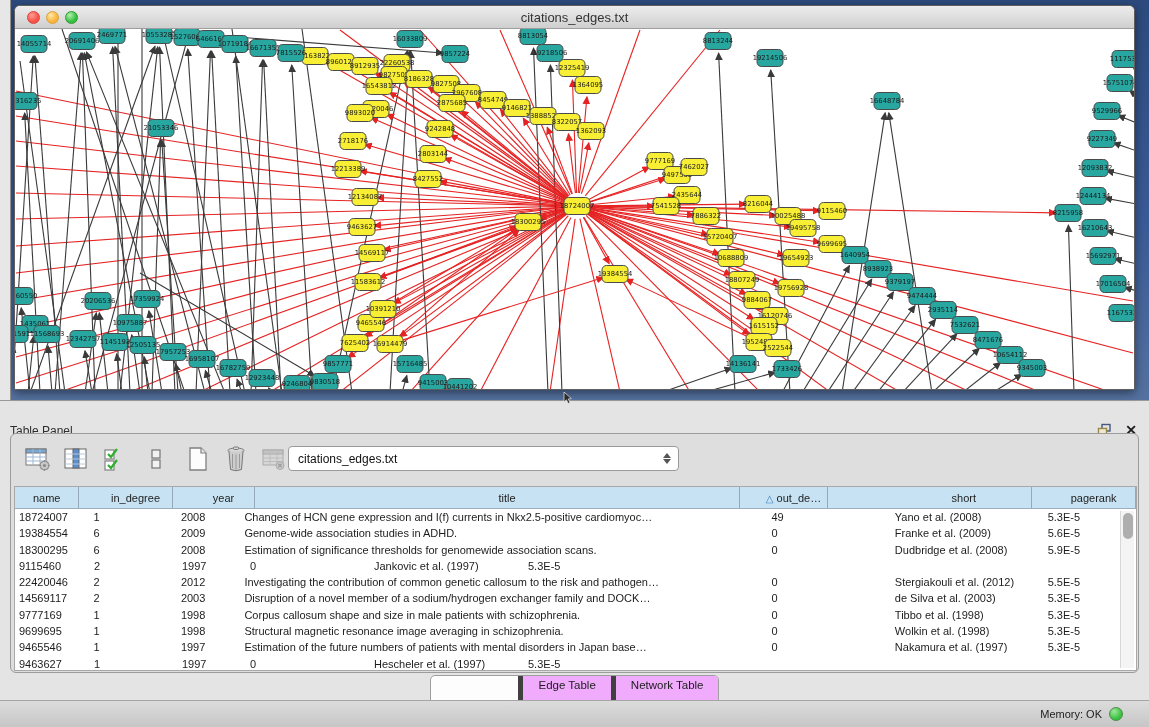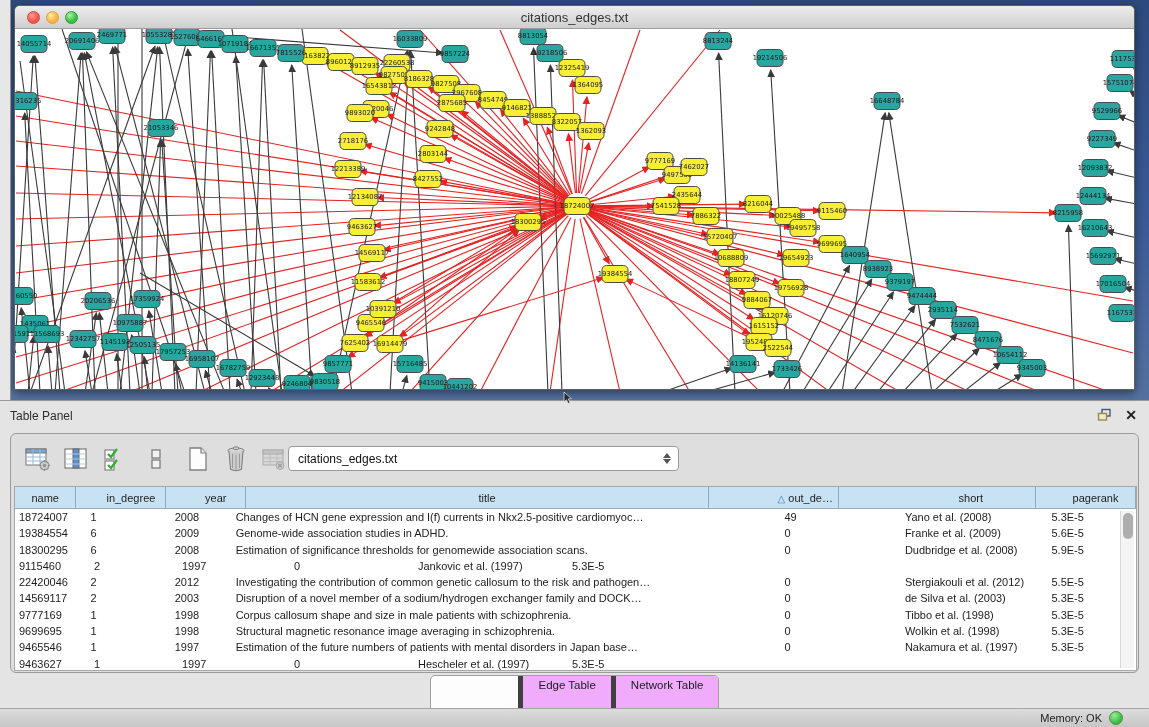--- a/index.html
+++ b/index.html
@@ -22,21 +22,21 @@
   .light.yellow { background:radial-gradient(circle at 35% 30%, #ffe9a8, #fbb families#fbb43d 60%); background:radial-gradient(circle at 35% 30%, #ffe9a8, #fbb43d 60%); border:1px solid #d9a033; }
   .light.green { background:radial-gradient(circle at 35% 30%, #b3f0b0, #35c03f 60%); border:1px solid #2d9a35; }
   .win-title { width:100%; text-align:center; font-size:13px; color:#333; }
   .canvas { position:relative; width:1119px; height:360px; background:#fff; overflow:hidden; }
   .canvas svg { display:block; }
   .cursor-glyph { position:absolute; left:563px; top:392px; z-index:5; }
 
   
   .table-panel { position:absolute; left:0; top:400px; width:1149px; height:327px;
     background:#e4e4e4; border-top:1px solid #999; }
-  .tp-header { height:30px; position:relative; }
+  .tp-header { height:30px; position:relative;margin-top:15px; }
   .tp-title { position:absolute; left:10px; top:8px; font-size:12px; color:#2e2e2e; }
   .tp-actions { position:absolute; right:12px; top:7px; display:flex; gap:13px; align-items:center; }
   .close-x { font-size:14px; font-weight:bold; color:#1c1c1c; line-height:14px; }
 
   .panel-box { position:absolute; left:10px; top:32px; width:1129px; height:240px;
     border:1px solid #9c9c9c; border-radius:6px; background:#dedede; }
   .toolbar { position:absolute; left:0; top:0; width:100%; height:50px;
     display:flex; align-items:center; padding-left:13px; }
   .tb-icon { width:28px; height:28px; display:flex; align-items:center; justify-content:center; }
   .gap1 { margin-left:10px; } .gap2 { margin-left:14px; }
@@ -49,35 +49,35 @@
   .combo .stepper .up { border-bottom:5px solid #555; }
   .combo .stepper .dn { border-top:5px solid #555; }
 
   .tablewrap { position:absolute; left:3px; top:52px; width:1123px; height:185px;
     background:#fff; border:1px solid #a8a8a8; overflow:hidden; }
   .thead { display:flex; height:22px; background:#c7e3f3; border-bottom:1px solid #9bb0be;gap:20px; }
   .th { font-size:11px; color:#1d1d1d; text-align:center; line-height:22px;
     border-right:1px solid #93a9b8; overflow:hidden; white-space:nowrap; }
   .tr { display:flex; height:16.3px; }
   .td { font-size:11px; color:#1c1c1c; line-height:16.3px; white-space:nowrap; overflow:hidden; }
-  .c0{width:73px;} .c1{width:83px;} .c2{width:71px;} .c3{width:527px;} .c4{width:78px;margin-left:44px;} .c5{width:154px;margin-left:48px;} .c6{width:95px;}
+  .c0{width:73px;} .c1{width:83px;} .c2{width:71px;} .c3{width:527px;} .c4{width:78px;} .c5{width:154px;margin-left:48px;} .c6{width:95px;}
   .td.c0{padding-left:4px;} .td.c1{padding-left:6px;} .td.c2{padding-left:11px;} .td.c3{padding-left:4px;}
   .td.c4{padding-left:8px;} .td.c5{padding-left:6px;} .td.c6{padding-left:6px;}
   .sort-tri { color:#3f7fbf; font-size:10px; margin-right:3px; }
   .vscroll { position:absolute; right:2px; top:24px; bottom:2px; width:14px; background:#f4f4f4; border-left:1px solid #d8d8d8; }
   .vthumb { position:absolute; left:2px; top:2px; width:10px; height:26px; background:#aeaeae; border-radius:5px; }
 
   .tabsrow { position:absolute; left:0; top:274px; width:100%; display:flex; justify-content:center; }
   .segctl { display:inline-flex; border:1px solid #9e9e9e; border-radius:5px; overflow:hidden;
     background:#fdfdfd; box-shadow:0 1px 1px rgba(255,255,255,.7); }
   .seg { font-size:11.5px; color:#1c1c1c; padding:3px 15px 4px; border-left:5px solid #404040; background:#f0abfc; }
   .seg:first-child { border-left:none;margin-top:36px; }
   .seg.sel { background:linear-gradient(180deg,#8f8f8f,#6e6e6e); color:#f3f3f3; }
 
-  .statusbar { position:absolute; left:0; bottom:0; width:100%; height:19px;
+  .statusbar { position:absolute; left:0; bottom:0; width:100%; height:27px;
     background:linear-gradient(180deg,#dcdcdc,#c6c6c6); border-top:1px solid #a5a5a5;
     display:flex; align-items:center; justify-content:flex-end; padding-right:26px; gap:7px; }
   .mem-label { font-size:11px; color:#222; }
   .mem-dot { width:14px; height:14px; border-radius:50%;
     background:radial-gradient(circle at 35% 30%, #9fe89a, #35c13f 65%); border:1px solid #52894a; }
 </style>
 </head>
 <body>
 
 <div class="net-region">

